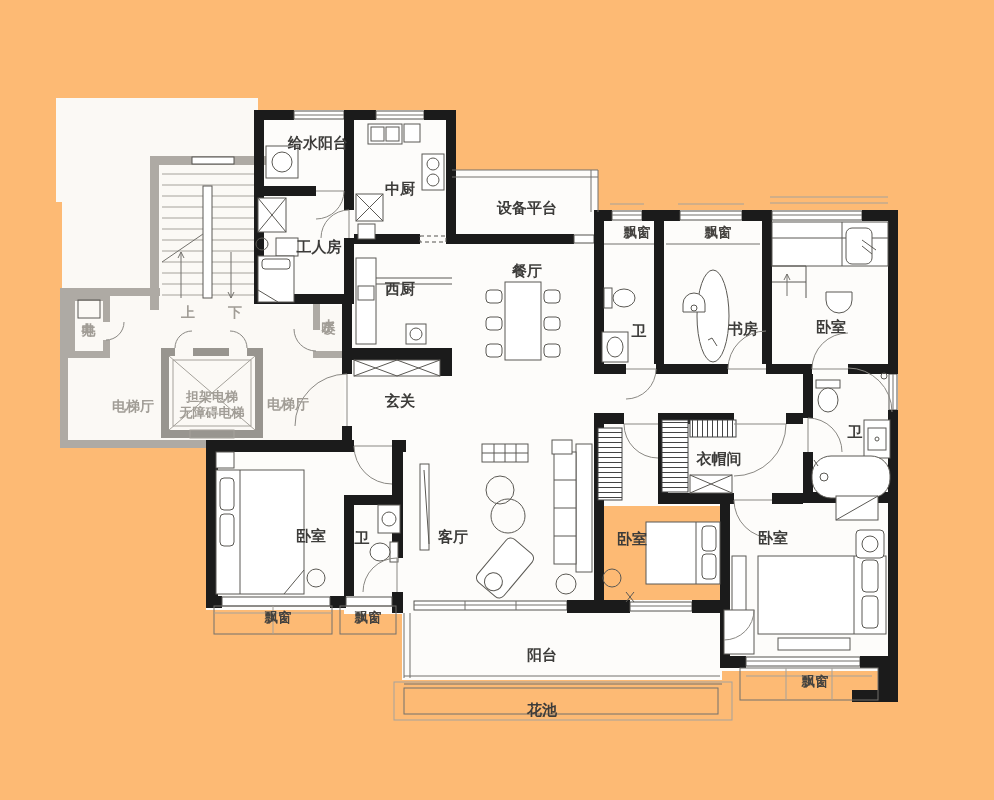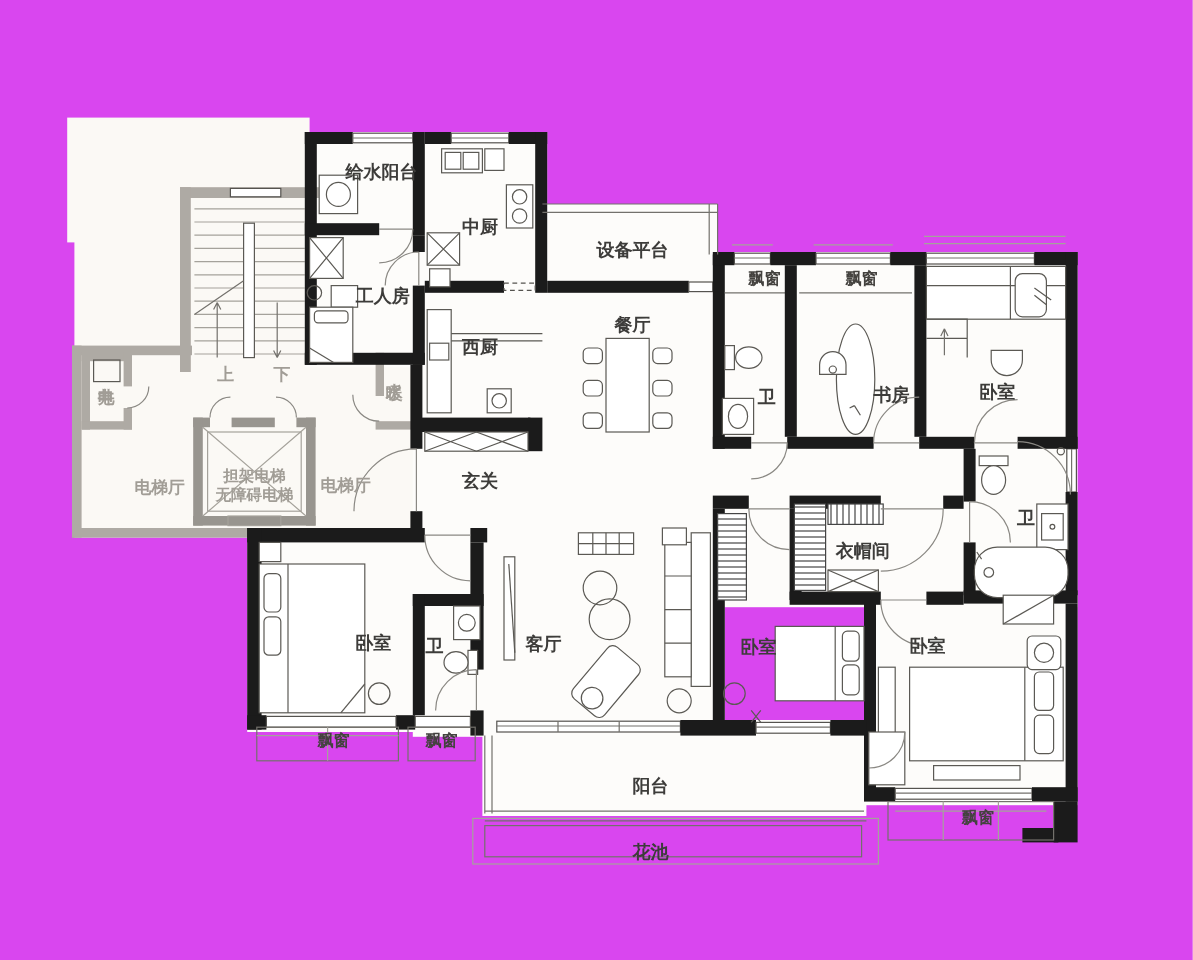--- a/index.html
+++ b/index.html
@@ -1,16 +1,16 @@
 <!DOCTYPE html>
 <html><head>
 <meta charset="utf-8">
 <style>
   html,body{margin:0;padding:0;background:#f4efe6;}
-  .stage{position:relative;width:994px;height:800px;background:#d946ef;overflow:hidden;
+  .stage{position:relative;width:994px;height:800px;background:#fdba74;overflow:hidden;
          font-family:"Liberation Sans",sans-serif;}
   svg{display:block;}
   .wall{fill:#1b1b1b;}
   .gwall{fill:#aeaaa4;}
   .gwall2{fill:#98958f;}
   .floor{fill:#fdfcfa;}
   .gfloor{fill:#fbf9f5;}
   .furn{fill:#ffffff;stroke:#5b5954;stroke-width:1;}
   .furnn{fill:none;stroke:#5b5954;stroke-width:1;}
   .thin{fill:none;stroke:#73716c;stroke-width:1;}

